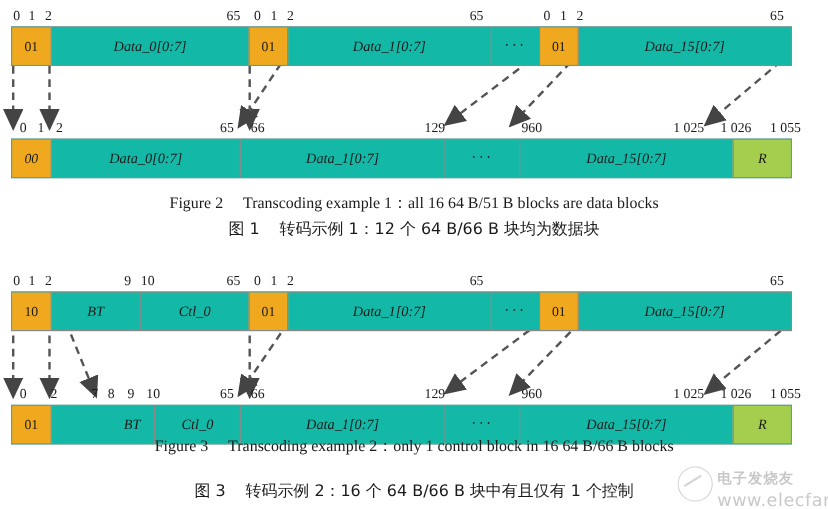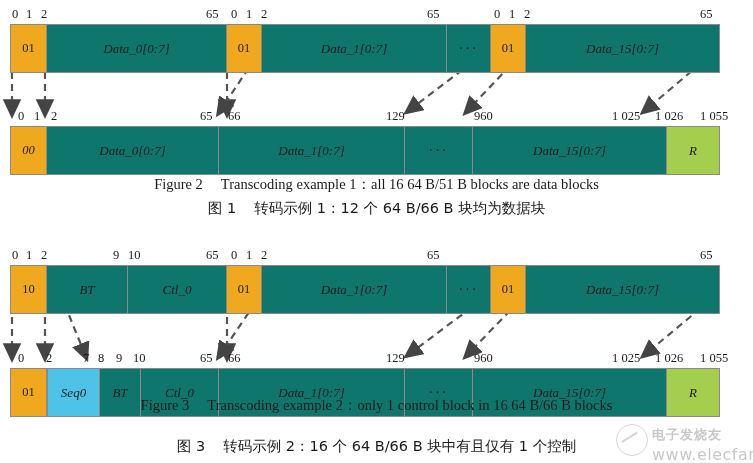--- a/index.html
+++ b/index.html
@@ -9,24 +9,24 @@
     font-family:"Liberation Serif", serif;
     color:#1a1a1a;
     position:relative;
     overflow:hidden;
   }
   .fig{position:absolute;left:0;top:0;width:753px;}
 
   
   .bar{
     position:absolute;
-    height:49px;
+    height:36px;
     border:1px solid #8a8a8a;
     box-sizing:border-box;
-    background:#0f766e;
+    background:#14b8a6;
   }
   .seg{
     position:absolute;
     top:0;height:100%;
     box-sizing:border-box;
     display:flex;align-items:center;justify-content:center;
     font-size:13px;
     white-space:nowrap;
   }
   .seg.divL{border-left:1px solid #8a8a8a;}
@@ -210,21 +210,20 @@
     <div class="tick" style="left:228px;top:352px;">66</div>
     <div class="tick" style="left:386px;top:352px;">129</div>
     <div class="tick" style="left:474px;top:352px;">960</div>
     <div class="tick" style="left:612px;top:352px;">1 025</div>
     <div class="tick" style="left:655px;top:352px;">1 026</div>
     <div class="tick" style="left:700px;top:352px;">1 055</div>
   </div>
 
   <div class="bar" style="left:10px;top:368px;width:710px;">
     <div class="seg sync first" style="left:0px;width:36px;">01</div>
-    <div class="seg seq" style="left:36px;width:53px;">Seq0</div>
     <div class="seg ital" style="left:89px;width:40px;">BT</div>
     <div class="seg ital divL" style="left:129px;width:78px;">Ctl_0</div>
     <div class="seg ital divL" style="left:207px;width:186px;">Data_1[0:7]</div>
     <div class="seg dots divL" style="left:393px;width:68px;">···</div>
     <div class="seg ital divL" style="left:461px;width:194px;">Data_15[0:7]</div>
     <div class="seg rpad" style="left:655px;width:53px;">R</div>
   </div>
 
   <div class="cap" style="top:396px;">
     <span>Figure 3</span><span class="gap"></span><span>Transcoding example 2：only 1 control block in 16 64 B/66 B blocks</span>

